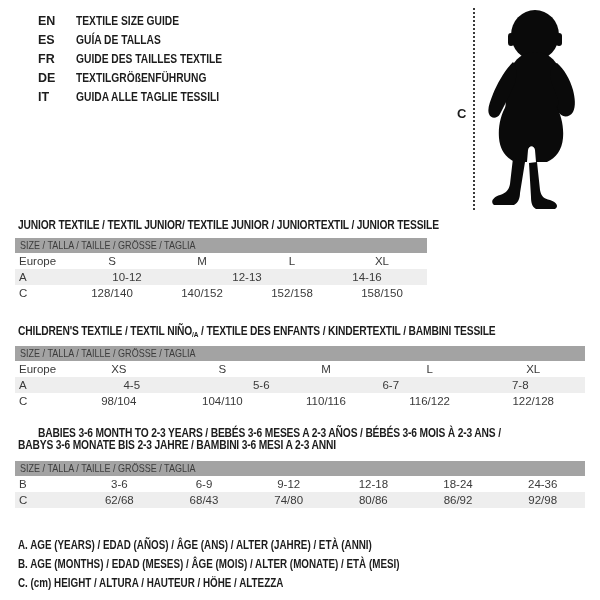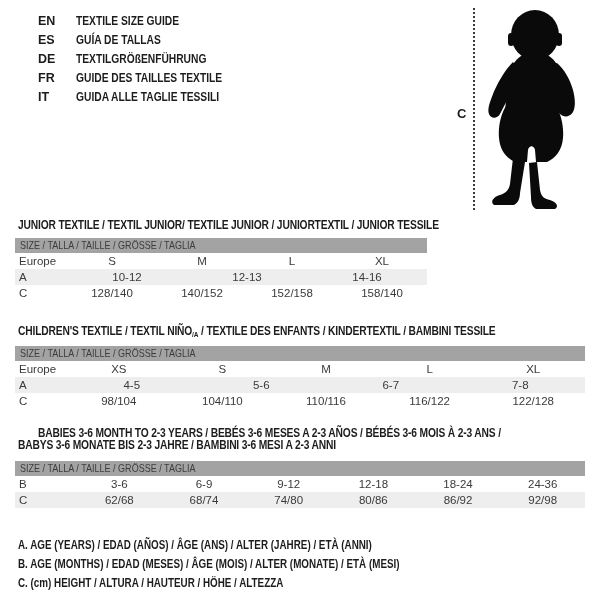--- a/index.html
+++ b/index.html
@@ -56,26 +56,26 @@
 <div class="lang-block">
   <div class="lang-row">
     <span class="lang-code">EN</span>
     <span class="cond">TEXTILE SIZE GUIDE</span>
   </div>
   <div class="lang-row">
     <span class="lang-code">ES</span>
     <span class="cond">GUÍA DE TALLAS</span>
   </div>
   <div class="lang-row">
+    <span class="lang-code">FR</span>
+    <span class="cond">GUIDE DES TAILLES TEXTILE</span>
+  </div>
+  <div class="lang-row">
     <span class="lang-code">DE</span>
     <span class="cond">TEXTILGRÖßENFÜHRUNG</span>
-  </div>
-  <div class="lang-row">
-    <span class="lang-code">FR</span>
-    <span class="cond">GUIDE DES TAILLES TEXTILE</span>
   </div>
   <div class="lang-row">
     <span class="lang-code">IT</span>
     <span class="cond">GUIDA ALLE TAGLIE TESSILI</span>
   </div>
 </div>
 
 <div class="height-line"></div>
 <div class="height-label">C</div>
 <svg class="baby-svg" width="98" height="205" viewBox="0 0 98 205" fill="#0a0a0a" xmlns="http://www.w3.org/2000/svg">
@@ -108,21 +108,21 @@
     <span class="st-lab">A</span>
     <span class="st-cell">10-12</span>
     <span class="st-cell">12-13</span>
     <span class="st-cell">14-16</span>
   </div>
   <div class="st-row">
     <span class="st-lab">C</span>
     <span class="st-cell">128/140</span>
     <span class="st-cell">140/152</span>
     <span class="st-cell">152/158</span>
-    <span class="st-cell">158/140</span>
+    <span class="st-cell">158/150</span>
   </div>
 </div>
 
 <div class="sec-title title-children">
   <span class="cond"><span>CHILDREN'S TEXTILE / TEXTIL NIÑO</span><span class="sub-a">/A</span><span> / TEXTILE DES ENFANTS / KINDERTEXTIL / BAMBINI TESSILE</span></span>
 </div>
 <div class="size-table t-children">
   <div class="st-head">
     <span class="cond">SIZE / TALLA / TAILLE / GRÖSSE / TAGLIA</span>
   </div>
@@ -166,21 +166,21 @@
     <span class="st-cell">3-6</span>
     <span class="st-cell">6-9</span>
     <span class="st-cell">9-12</span>
     <span class="st-cell">12-18</span>
     <span class="st-cell">18-24</span>
     <span class="st-cell">24-36</span>
   </div>
   <div class="st-row shaded">
     <span class="st-lab wide">C</span>
     <span class="st-cell">62/68</span>
-    <span class="st-cell">68/74</span>
+    <span class="st-cell">68/43</span>
     <span class="st-cell">74/80</span>
     <span class="st-cell">80/86</span>
     <span class="st-cell">86/92</span>
     <span class="st-cell">92/98</span>
   </div>
 </div>
 
 <div class="footnotes">
   <div class="foot-line">
     <span class="cond">A. AGE (YEARS) / EDAD (AÑOS) / ÂGE (ANS) / ALTER (JAHRE) / ETÀ (ANNI)</span>

